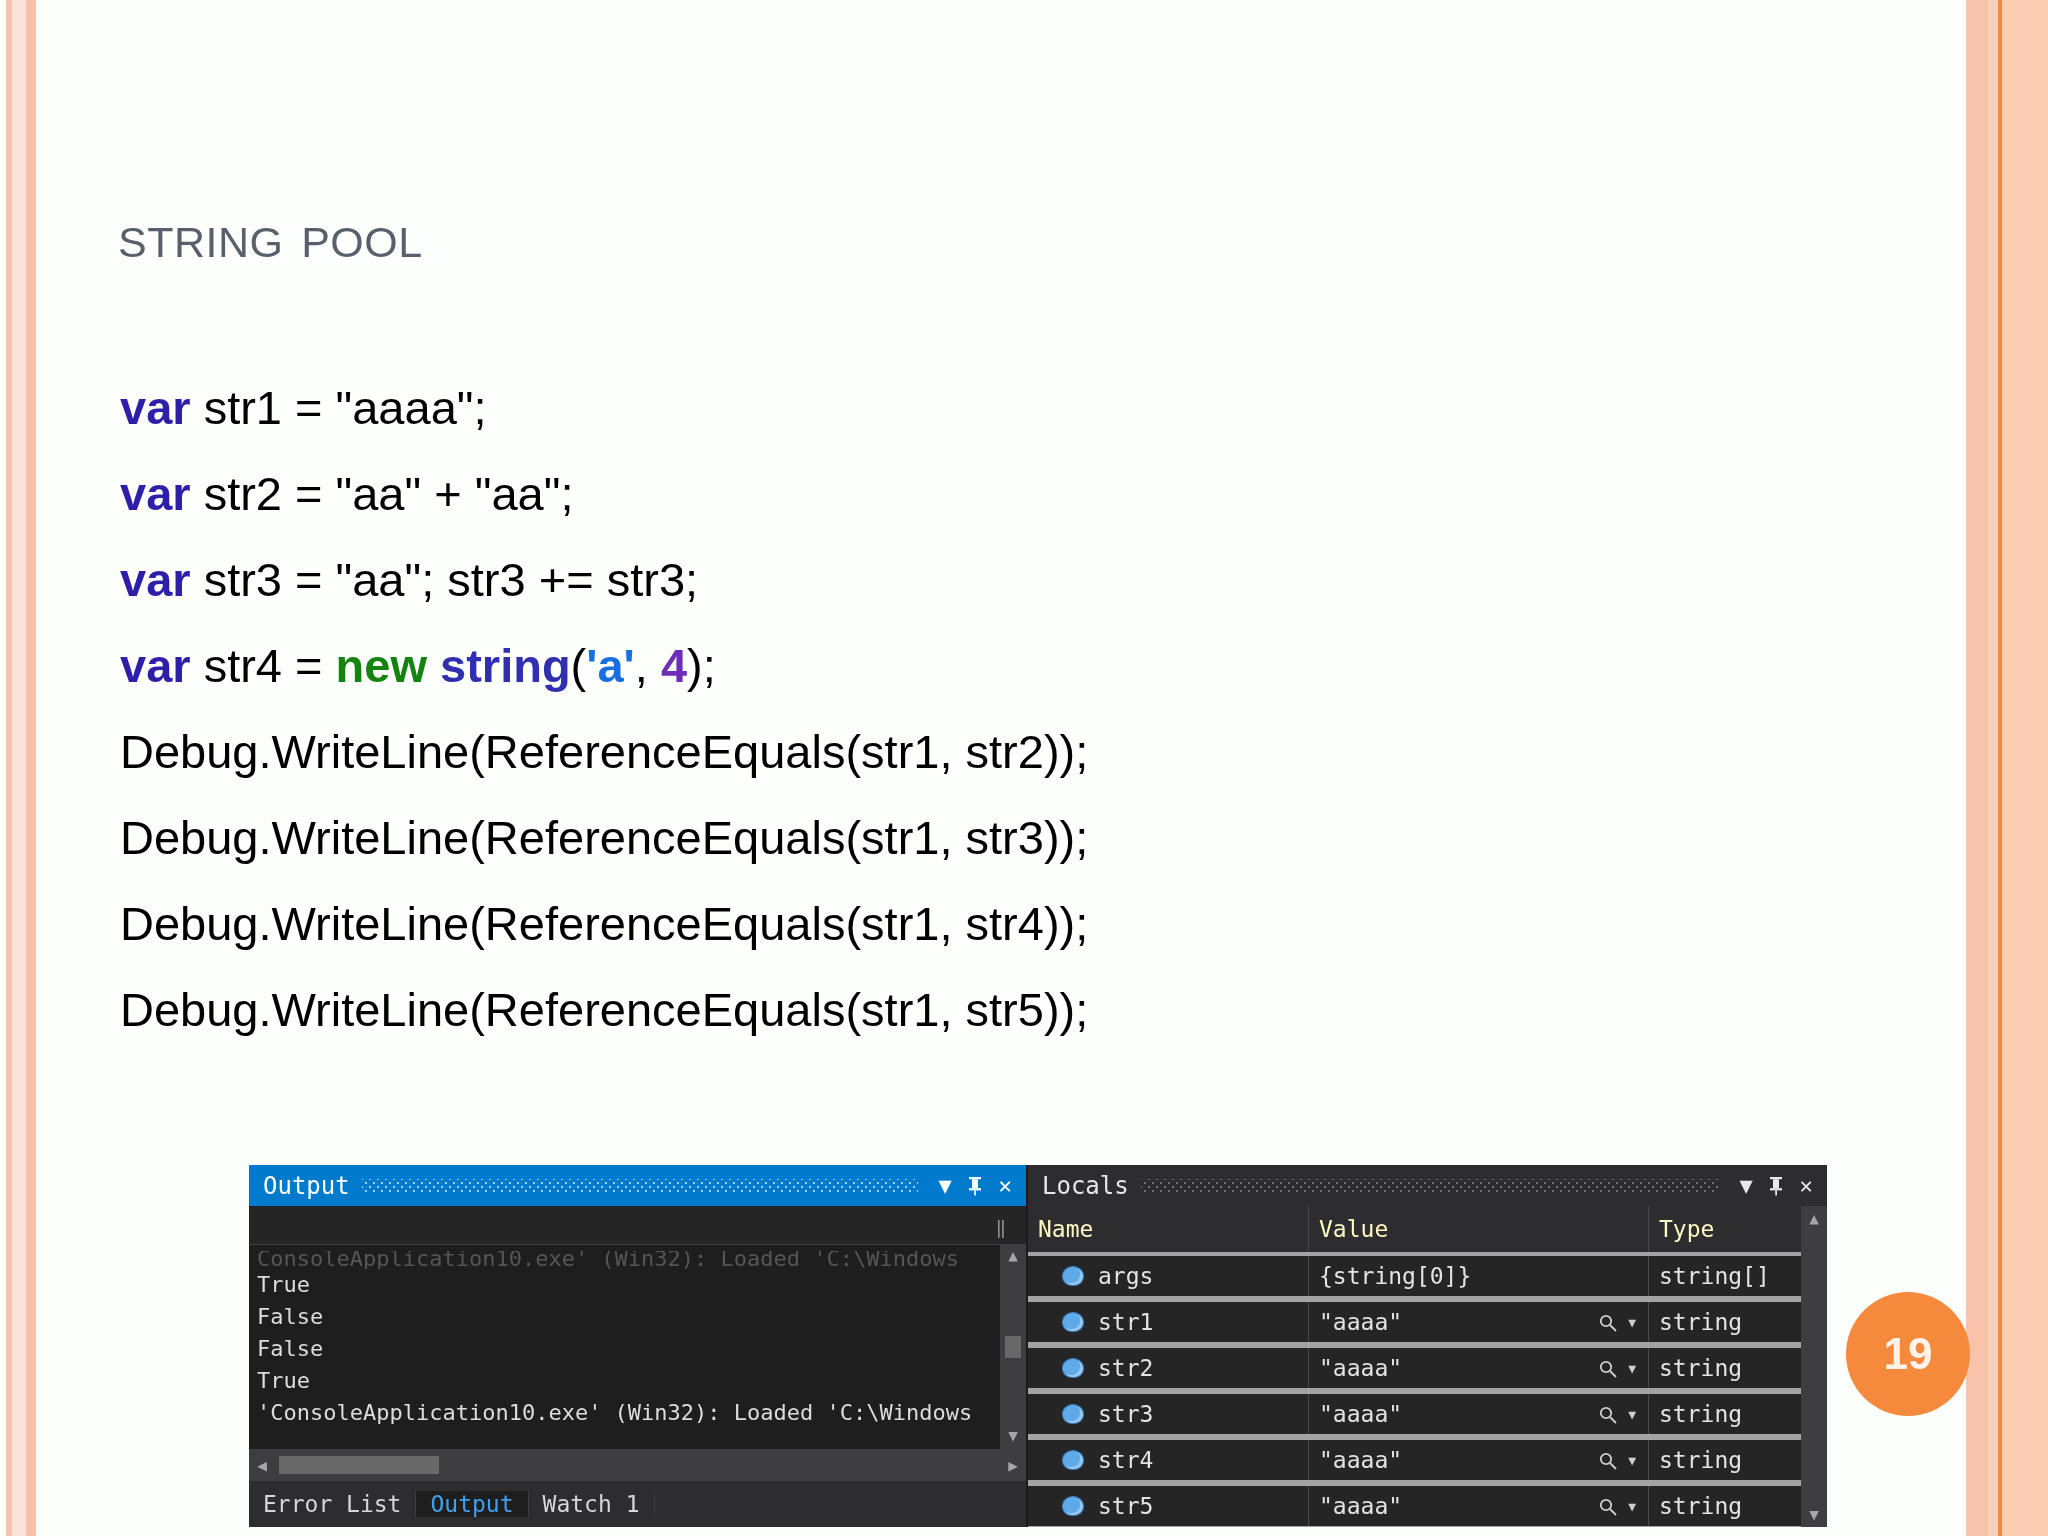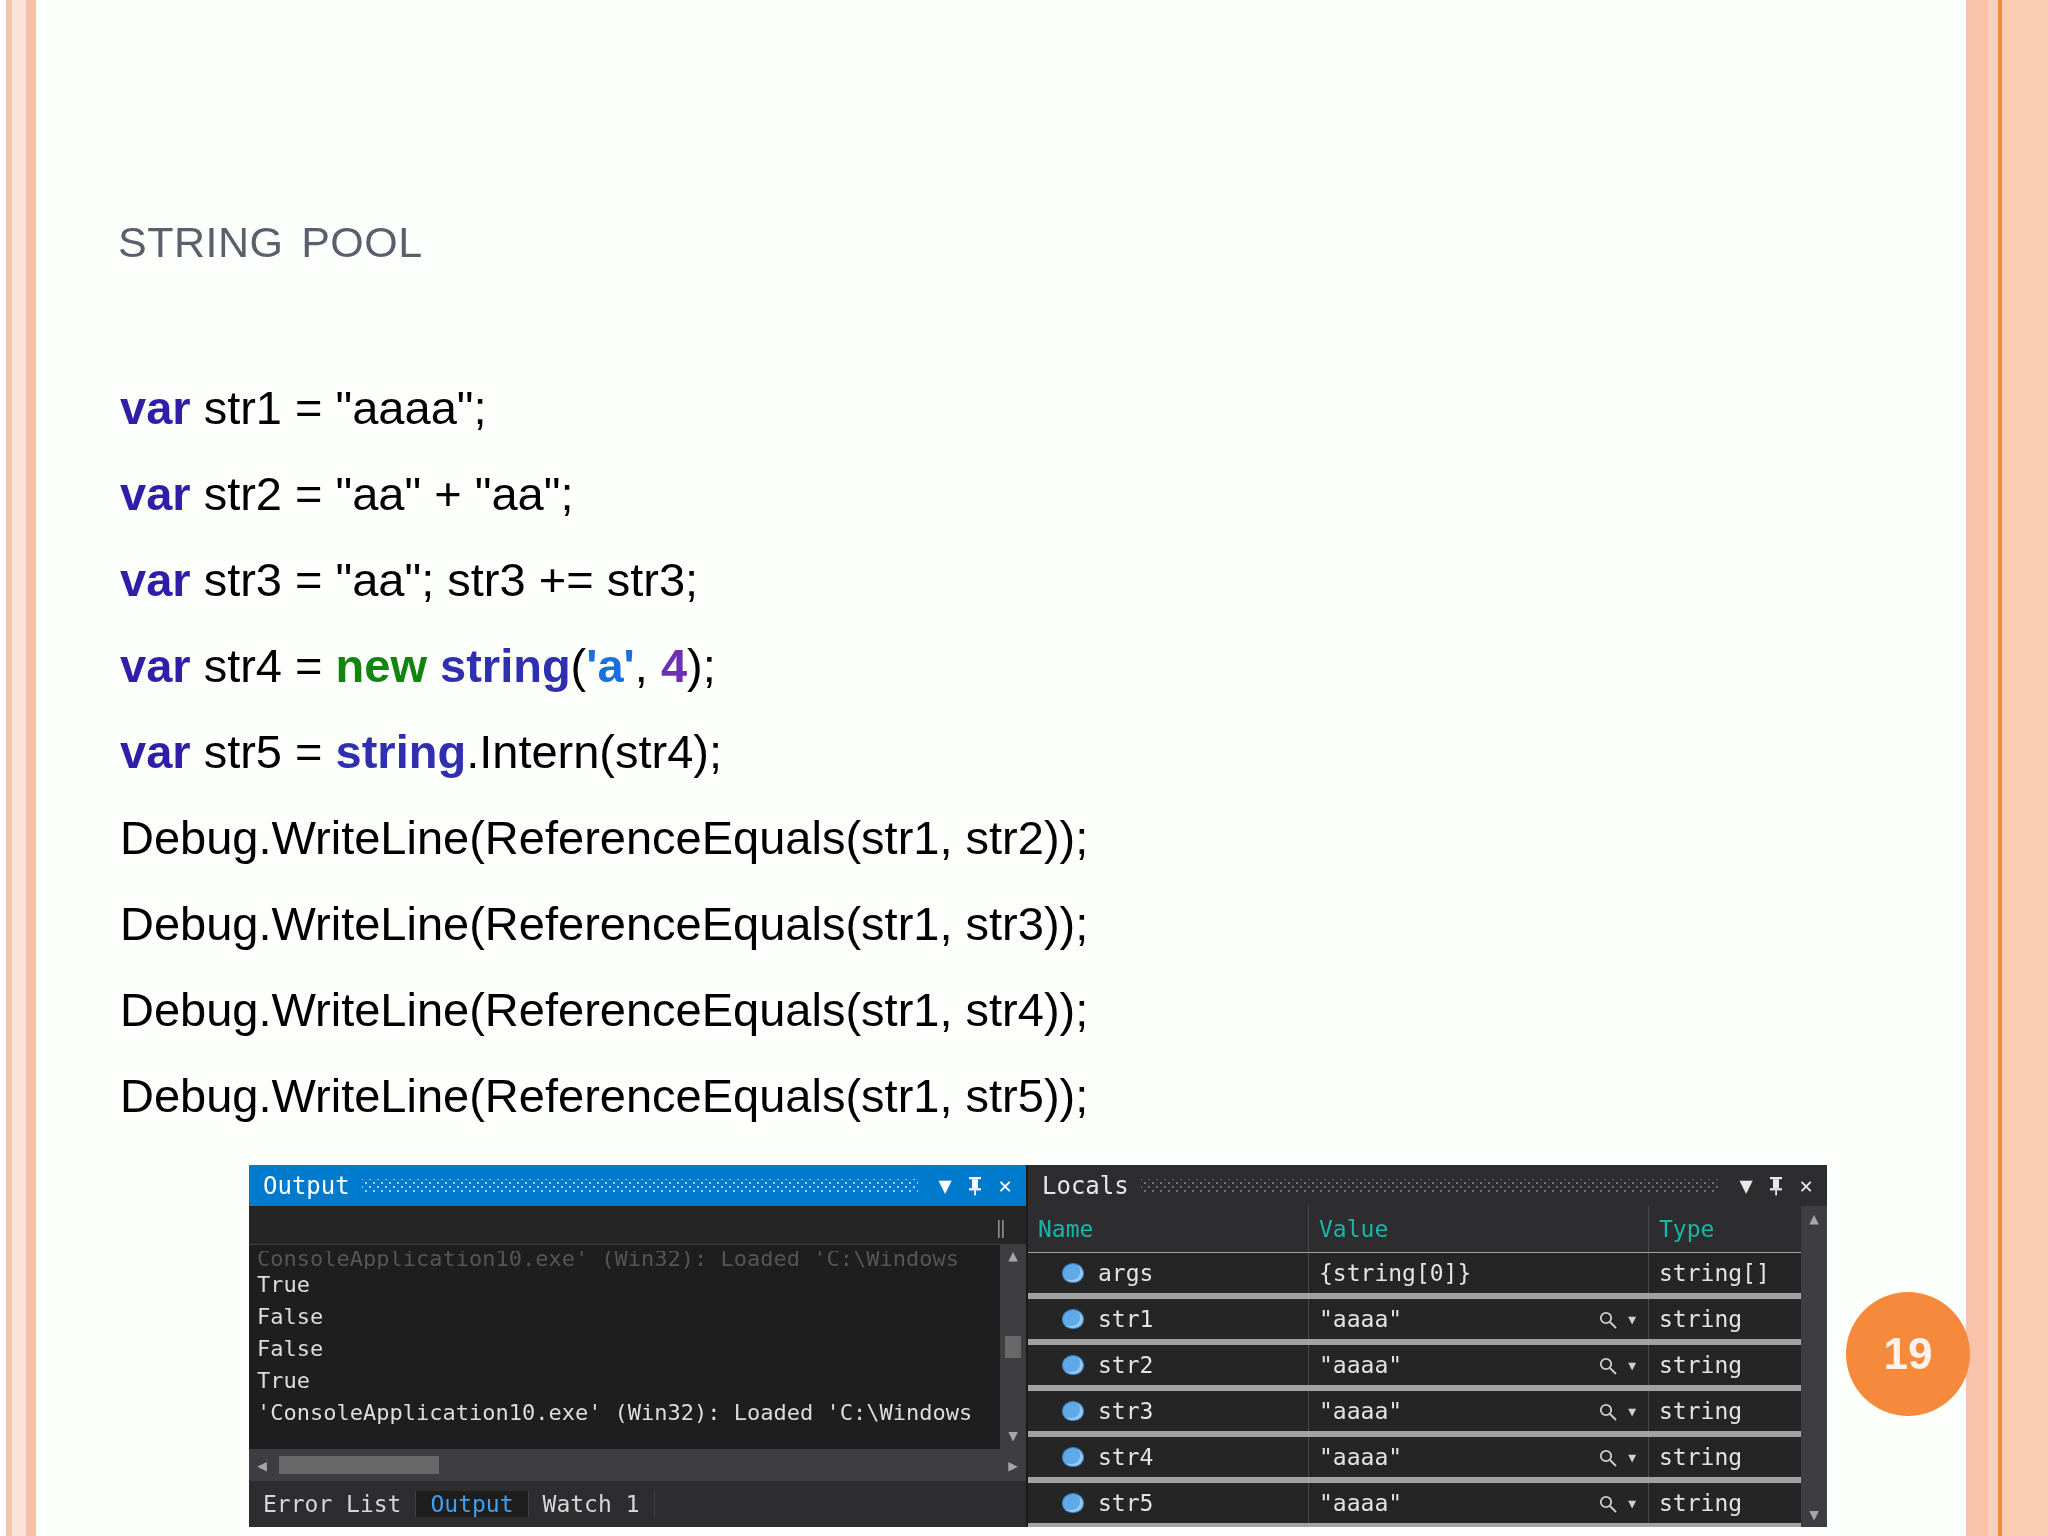--- a/index.html
+++ b/index.html
@@ -251,23 +251,23 @@
     font-size: 23px;
     color: #e3e3e3;
     table-layout: fixed;
   }
   #locals-table th {
     text-align: left;
     font-weight: normal;
     background: #2d2d30;
     padding: 4px 10px;
     border-right: 1px solid #4a4a4d;
-    border-bottom: 1px solid #a3a3a3;
+    border-bottom: 4px solid #a3a3a3;
     height: 38px;
-    color: #14b8a6;
+    color: #fef9c3;
   }
   #locals-table td {
     padding: 2px 10px;
     border-right: 1px solid #4a4a4d;
     border-bottom: 6px solid #a3a3a3;
     height: 36px;
     background: #252526;
     white-space: nowrap;
     overflow: hidden;
   }
@@ -346,21 +346,20 @@
   <div class="stripe stripe-r3"></div>
   <div class="stripe stripe-r4"></div>
 
   <div id="title">String pool</div>
 
   <div id="code">
       <div class="code-line"><span class="kw-var">var</span><span class="plain"> str1 = "aaaa";</span></div>
       <div class="code-line"><span class="kw-var">var</span><span class="plain"> str2 = "aa" + "aa";</span></div>
       <div class="code-line"><span class="kw-var">var</span><span class="plain"> str3 = "aa"; str3 += str3;</span></div>
       <div class="code-line"><span class="kw-var">var</span><span class="plain"> str4 = </span><span class="kw-new">new</span><span class="plain"> </span><span class="kw-string">string</span><span class="plain">(</span><span class="lit-char">'a'</span><span class="plain">, </span><span class="lit-num">4</span><span class="plain">);</span></div>
-      <div class="code-line"><span class="kw-var">var</span><span class="plain"> str5 = </span><span class="kw-string">string</span><span class="plain">.Intern(str4);</span></div>
       <div class="code-line"><span class="plain">Debug.WriteLine(ReferenceEquals(str1, str2));</span></div>
       <div class="code-line"><span class="plain">Debug.WriteLine(ReferenceEquals(str1, str3));</span></div>
       <div class="code-line"><span class="plain">Debug.WriteLine(ReferenceEquals(str1, str4));</span></div>
       <div class="code-line"><span class="plain">Debug.WriteLine(ReferenceEquals(str1, str5));</span></div>
     </div>
 
   <div id="vs">
 
     <div id="output-pane">
       <div class="pane-header">

